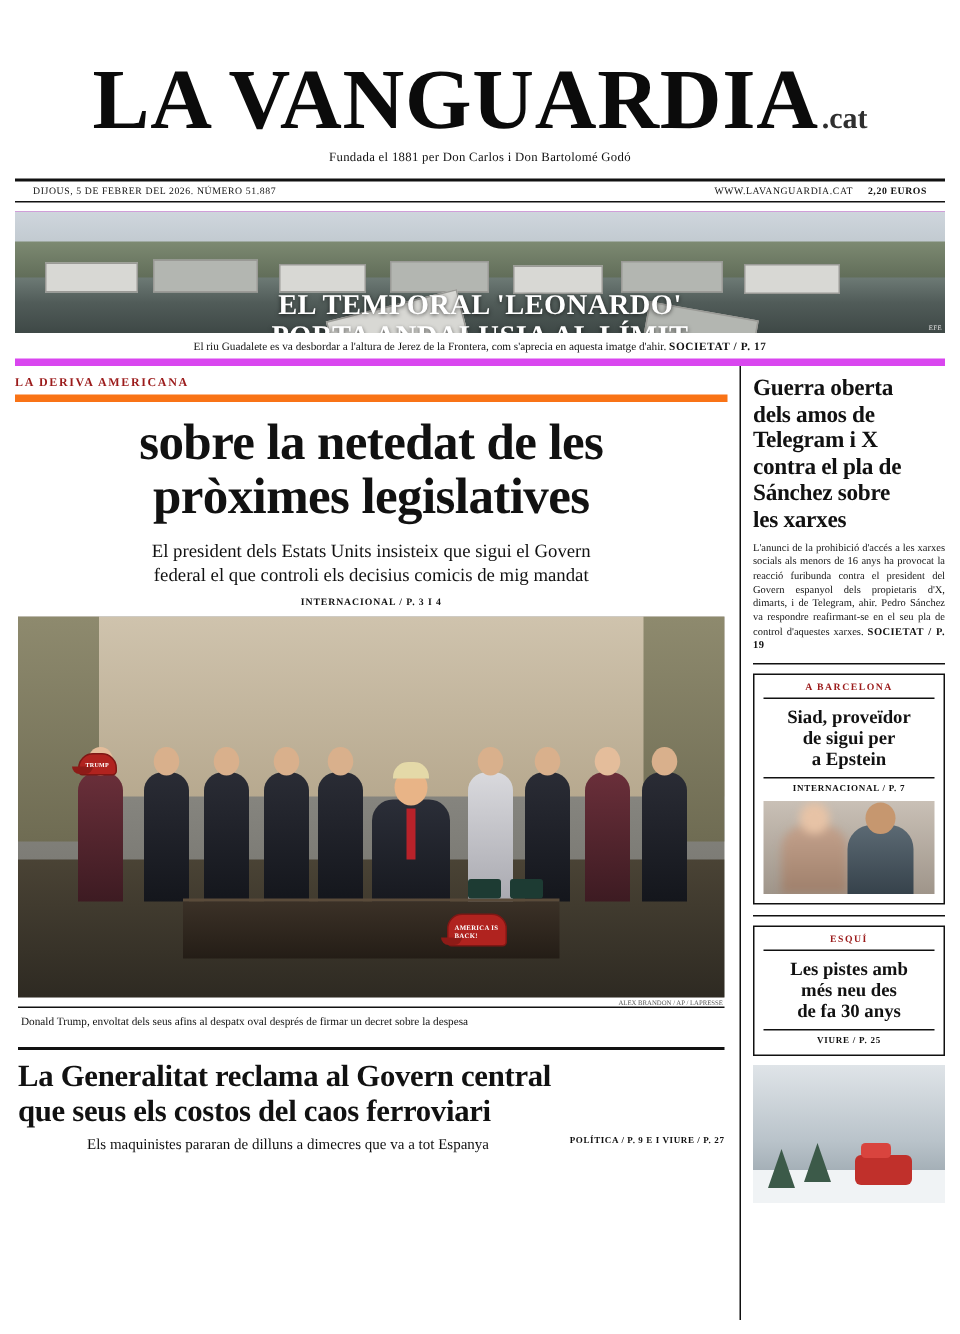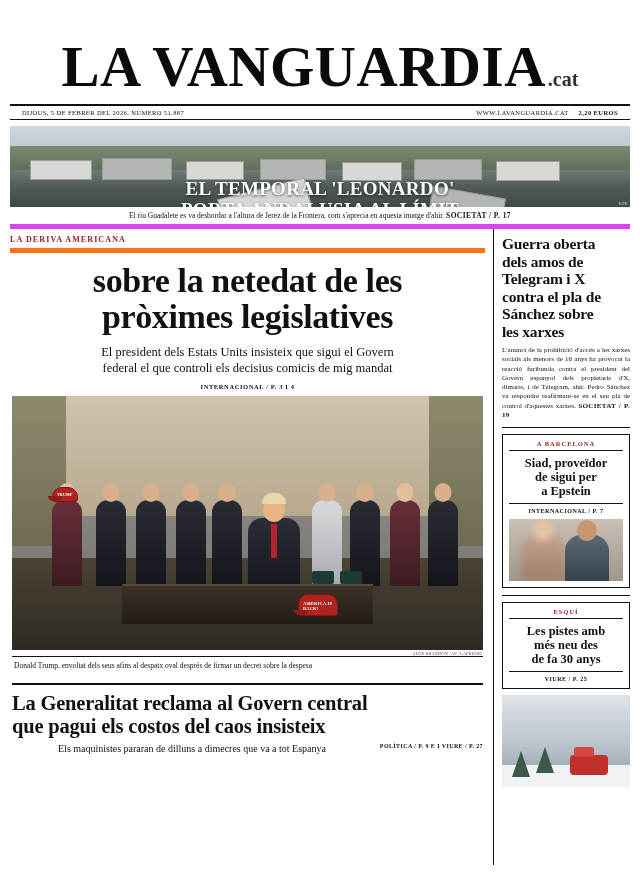--- a/index.html
+++ b/index.html
@@ -258,20 +258,21 @@
   .red-machine { position:absolute; right:22px; bottom:12px; width:38px;height:20px;background:#c0302b;border-radius:4px;}
   .red-machine:after{content:"";position:absolute;left:4px;top:-8px;width:20px;height:10px;background:#d9443e;border-radius:3px;}
 </style>
 </head>
 <body>
 
 <div class="page">
 
   <div class="masthead">
     <div class="masthead-title">LA VANGUARDIA</div><span class="masthead-cat">.cat</span>
+    <div class="masthead-sub">Fundada el 1881 per Don Carlos i Don Bartolomé Godó</div>
   </div>
   <div class="rule-thick"></div>
 
   <div class="dateline">
     <div>DIJOUS, 5 DE FEBRER DEL 2026. NÚMERO 51.887</div>
     <div class="right">
       <span>WWW.LAVANGUARDIA.CAT</span>
       <span class="price">2,20 EUROS</span>
     </div>
   </div>
@@ -370,21 +371,21 @@
           <span class="cap-label" style="font-size:4.5px;top:6px;">AMERICA IS BACK!</span>
         </div>
       </div>
       <div class="mp-credit">ALEX BRANDON / AP / LAPRESSE</div>
 
       <div class="mp-caption-strip">Donald Trump, envoltat dels seus afins al despatx oval després de firmar un decret sobre la despesa</div>
 
       <div class="bottom-block">
         <div class="bottom-head">
           <div>La Generalitat reclama al Govern central</div>
-          <div>que pagui els costos del caos insisteix</div>
+          <div>que seus els costos del caos ferroviari</div>
         </div>
         <div class="bottom-sub">
           <span class="bottom-ref">POLÍTICA / P. 9 E I VIURE / P. 27</span>
           <span>Els maquinistes pararan de dilluns a dimecres que va a tot Espanya</span>
         </div>
       </div>
     </div>
 
     <div class="side-col">
       <div class="side-head">

